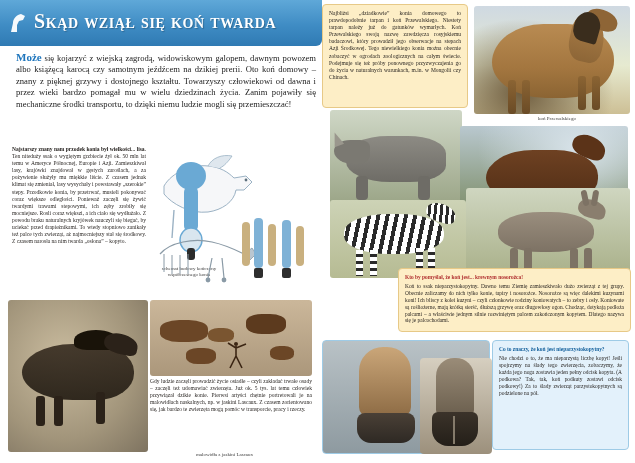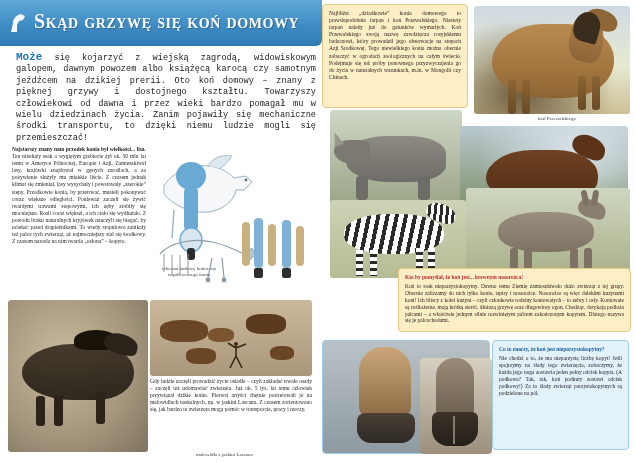--- a/index.html
+++ b/index.html
@@ -48,21 +48,21 @@
     top: 12px;
     width: 20px;
     height: 22px;
   }
   
   .intro {
     position: absolute;
     left: 16px;
     top: 52px;
     width: 300px;
-    font-family: Liberation Mono, monospace;
+    font-family: Liberation Serif, serif;
     font-size: 8.6px;
     line-height: 11.4px;
     color: #1b1b1b;
     text-align: justify;
   }
   .intro .lead {
     color: #1f76bd;
     font-weight: bold;
     font-size: 11px;
   }
@@ -506,21 +506,21 @@
 </style>
 </head>
 <body>
 
 <div class="page">
 
   <div class="title-banner">
     <svg class="title-deco" viewBox="0 0 20 22">
       <path d="M3 20 L5 11 C5 7 8 3 13 2 L17 4 L15 8 L11 9 L9 13 L9 20 Z" fill="#ffffff" opacity="0.95"></path>
     </svg>
-    <div class="title-text">Skąd grzywę się koń domowy</div>
+    <div class="title-text">Skąd wziął się koń twarda</div>
   </div>
 
   <div class="intro">
     <span class="lead">Może</span><span> się kojarzyć z wiejską zagrodą, widowiskowym galopem, dawnym powozem albo książęcą karocą czy samotnym jeźdźcem na dzikiej prerii. Oto koń domowy – znany z pięknej grzywy i dostojnego kształtu. Towarzyszy człowiekowi od dawna i przez wieki bardzo pomagał mu w wielu dziedzinach życia. Zanim pojawiły się mechaniczne środki transportu, to dzięki niemu ludzie mogli się przemieszczać!</span>
   </div>
 
   <div class="box" id="box-przewalski">
     <span>Najbliżsi „dziadkowie” konia domowego to prawdopodobnie tarpan i koń Przewalskiego. Niestety tarpan należy już do gatunków wymarłych. Koń Przewalskiego swoją nazwę zawdzięcza rosyjskiemu badaczowi, który prowadził jego obserwacje na stepach Azji Środkowej. Tego niewielkiego konia można obecnie zobaczyć w ogrodach zoologicznych na całym świecie. Podejmuje się też próby ponownego przyzwyczajenia go do życia w naturalnych warunkach, m.in. w Mongolii czy Chinach.</span>
   </div>
 

